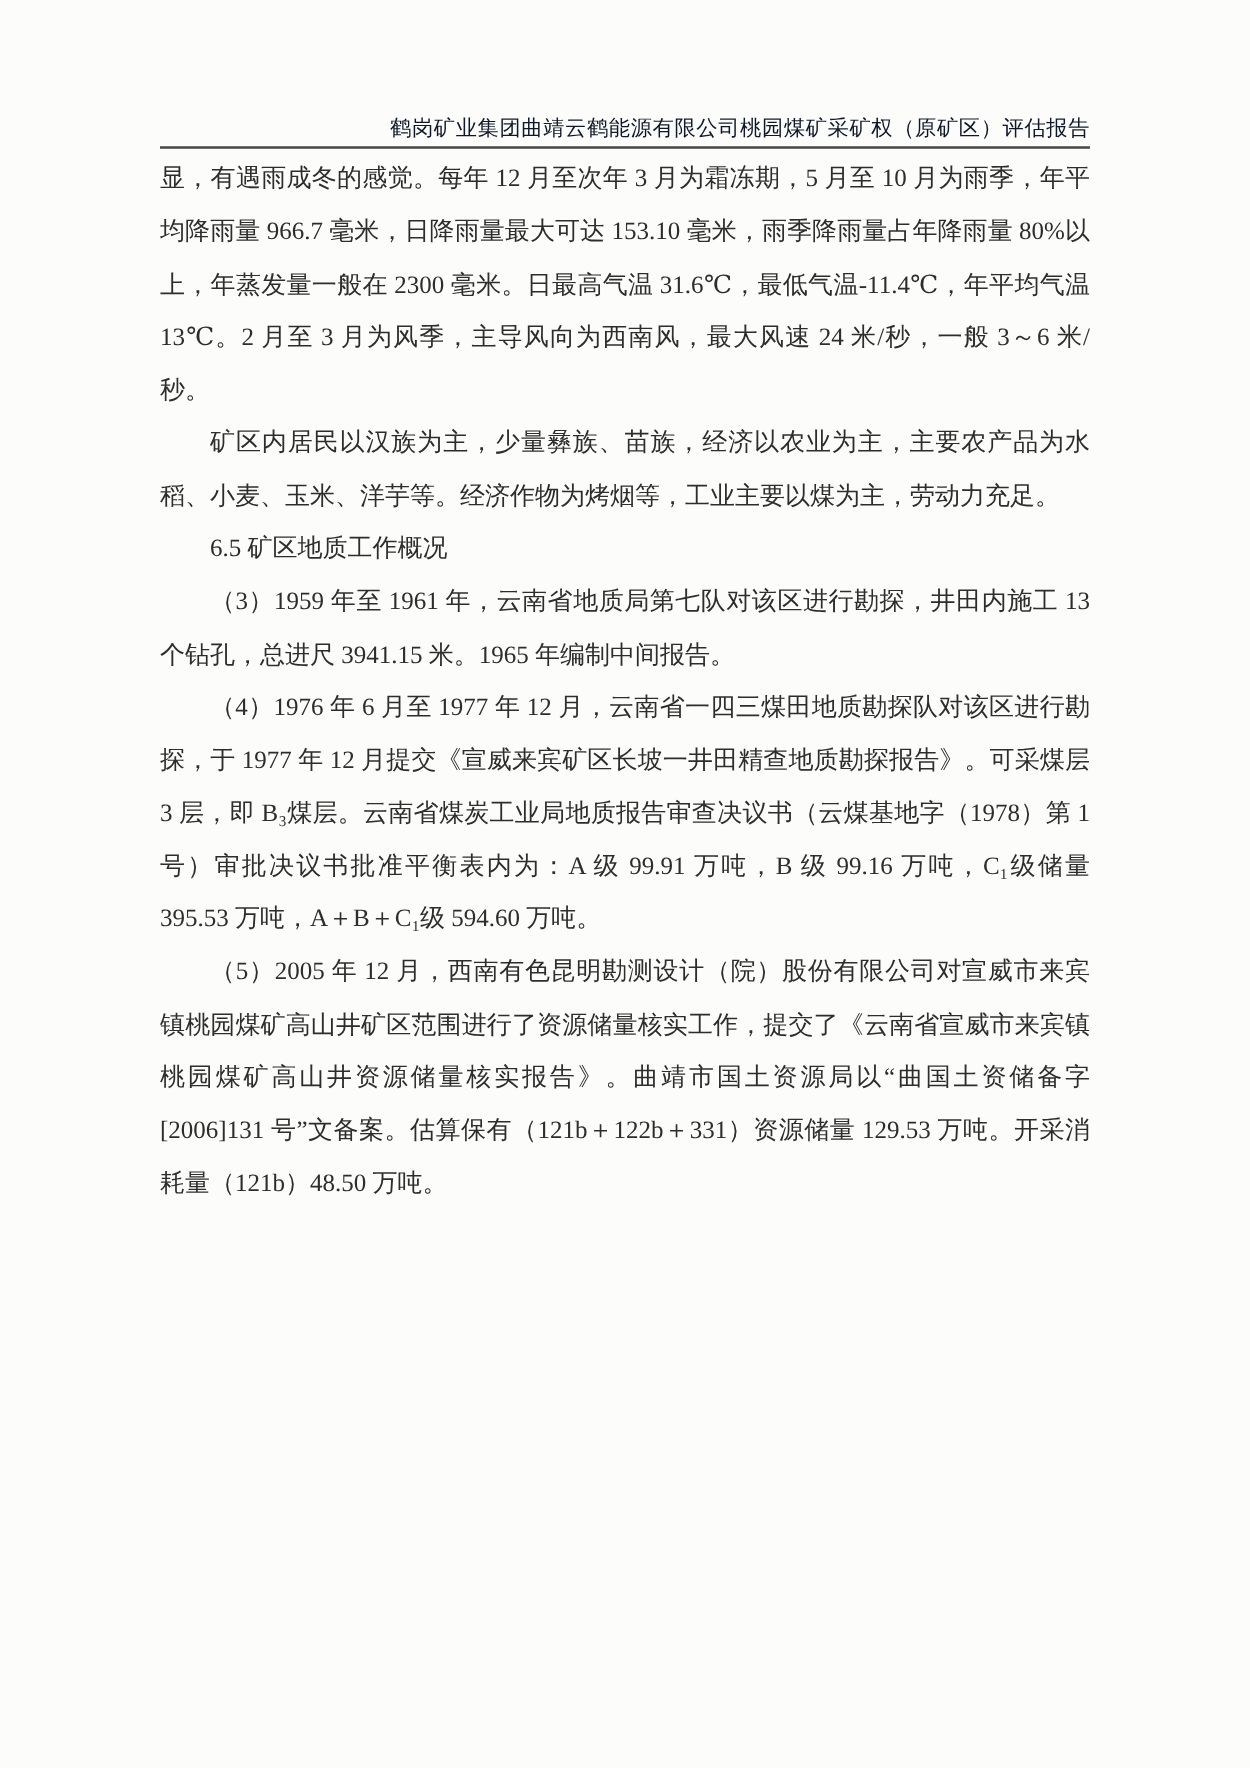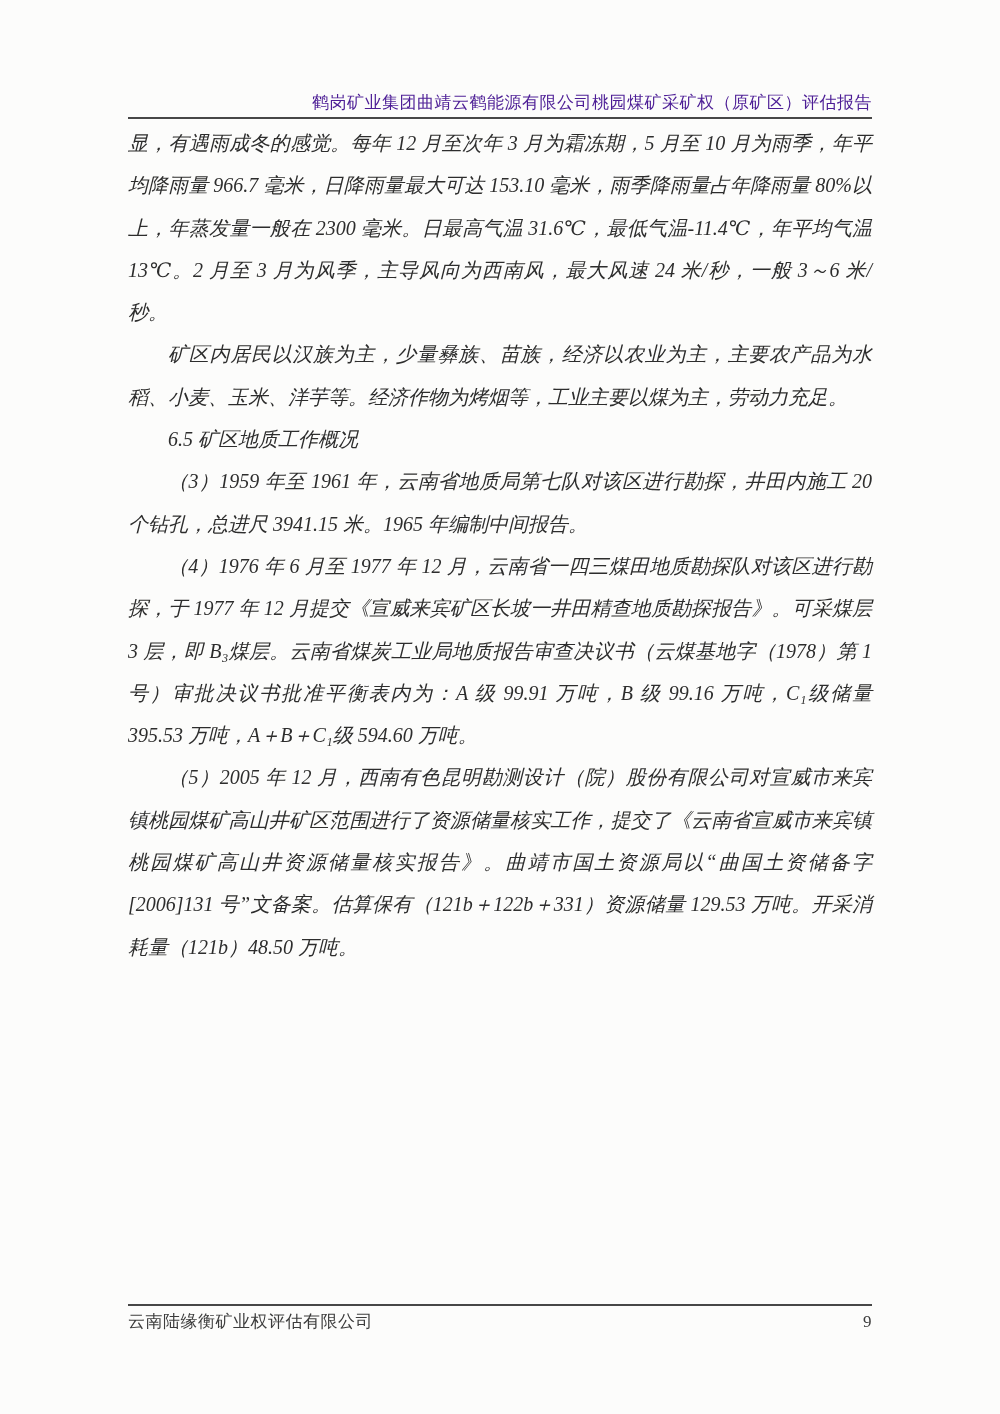--- a/index.html
+++ b/index.html
@@ -17,40 +17,39 @@
     overflow: hidden;
   }
   .page-header {
     position: absolute;
     top: 93px;
     left: 128px;
     width: 744px;
     text-align: right;
     font-size: 17px;
     line-height: 20px;
-    color: #4c1d95;
+    color: #0f172a;
     padding-bottom: 4px;
     border-bottom: 2px solid #474747;
     letter-spacing: 0.5px;
   }
   .page-body {
     position: absolute;
     top: 122px;
     left: 128px;
     width: 744px;
     font-size: 20px;
     line-height: 42.3px;
     text-align: justify;
     text-justify: inter-ideograph;
     color: #2d2d2d;
   }
   .page-body p {
     margin: 0;
     padding: 0;
-    font-style: italic;
   }
   .page-body p.ind {
     text-indent: 2em;
   }
   .page-footer {
     position: absolute;
     top: 1304px;
     left: 128px;
     width: 744px;
     border-top: 2px solid #474747;
@@ -70,23 +69,19 @@
 <div class="page">
 
   <div class="page-header">
     <span>鹤岗矿业集团曲靖云鹤能源有限公司桃园煤矿采矿权（原矿区）评估报告</span>
   </div>
 
   <div class="page-body">
     <p class="para cont">显，有遇雨成冬的感觉。每年 12 月至次年 3 月为霜冻期，5 月至 10 月为雨季，年平均降雨量 966.7 毫米，日降雨量最大可达 153.10 毫米，雨季降雨量占年降雨量 80%以上，年蒸发量一般在 2300 毫米。日最高气温 31.6℃，最低气温-11.4℃，年平均气温 13℃。2 月至 3 月为风季，主导风向为西南风，最大风速 24 米/秒，一般 3～6 米/秒。</p>
     <p class="para ind">矿区内居民以汉族为主，少量彝族、苗族，经济以农业为主，主要农产品为水稻、小麦、玉米、洋芋等。经济作物为烤烟等，工业主要以煤为主，劳动力充足。</p>
     <p class="para ind">6.5 矿区地质工作概况</p>
-    <p class="para ind">（3）1959 年至 1961 年，云南省地质局第七队对该区进行勘探，井田内施工 20 个钻孔，总进尺 3941.15 米。1965 年编制中间报告。</p>
+    <p class="para ind">（3）1959 年至 1961 年，云南省地质局第七队对该区进行勘探，井田内施工 13 个钻孔，总进尺 3941.15 米。1965 年编制中间报告。</p>
     <p class="para ind">（4）1976 年 6 月至 1977 年 12 月，云南省一四三煤田地质勘探队对该区进行勘探，于 1977 年 12 月提交《宣威来宾矿区长坡一井田精查地质勘探报告》。可采煤层 3 层，即 B₃煤层。云南省煤炭工业局地质报告审查决议书（云煤基地字（1978）第 1 号）审批决议书批准平衡表内为：A 级 99.91 万吨，B 级 99.16 万吨，C₁级储量 395.53 万吨，A＋B＋C₁级 594.60 万吨。</p>
     <p class="para ind">（5）2005 年 12 月，西南有色昆明勘测设计（院）股份有限公司对宣威市来宾镇桃园煤矿高山井矿区范围进行了资源储量核实工作，提交了《云南省宣威市来宾镇桃园煤矿高山井资源储量核实报告》。曲靖市国土资源局以“曲国土资储备字[2006]131 号”文备案。估算保有（121b＋122b＋331）资源储量 129.53 万吨。开采消耗量（121b）48.50 万吨。</p>
   </div>
 
-  <div class="page-footer">
-    <span>云南陆缘衡矿业权评估有限公司</span>
-    <span>9</span>
-  </div>
 
 </div>
 
 </body></html>

